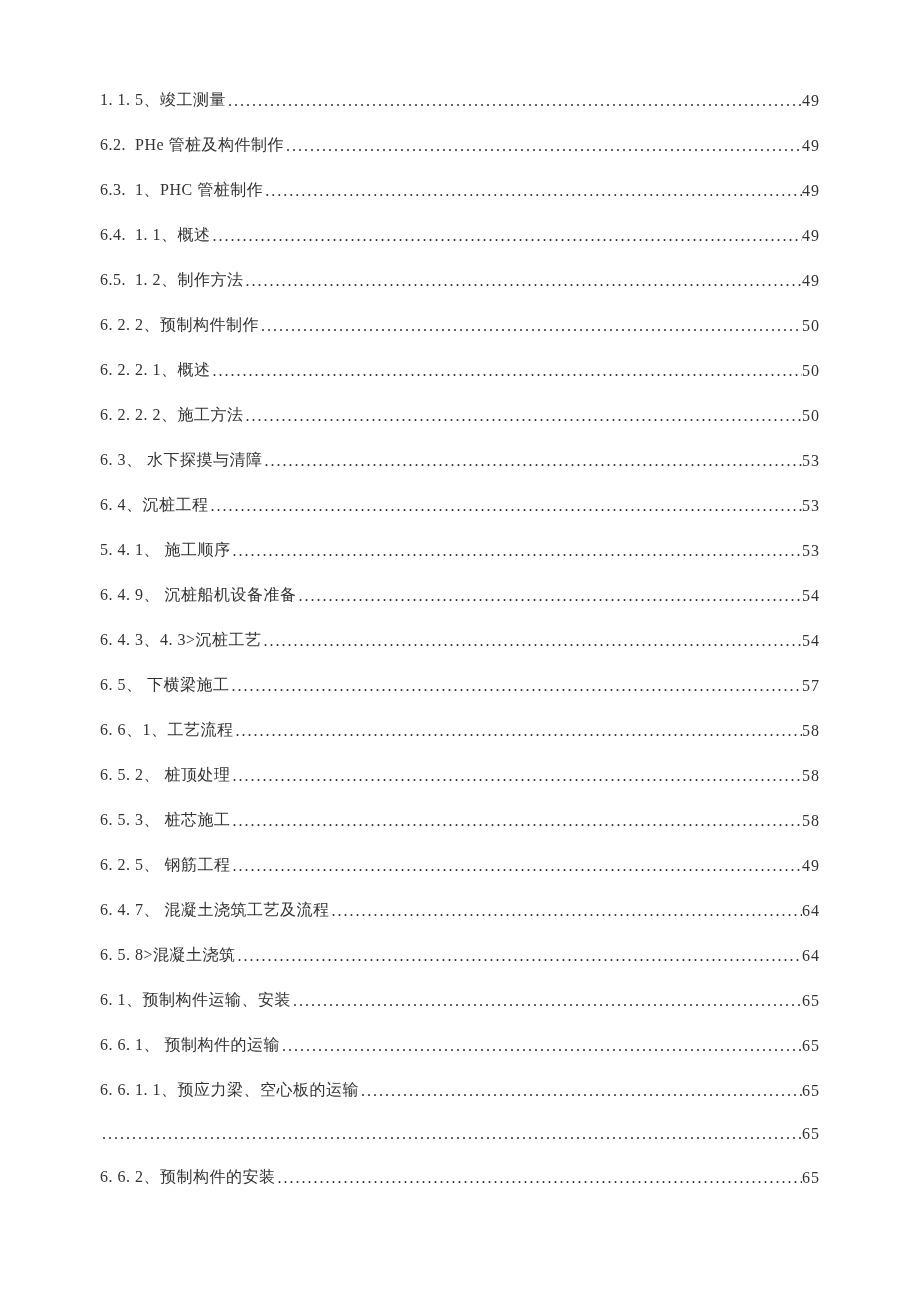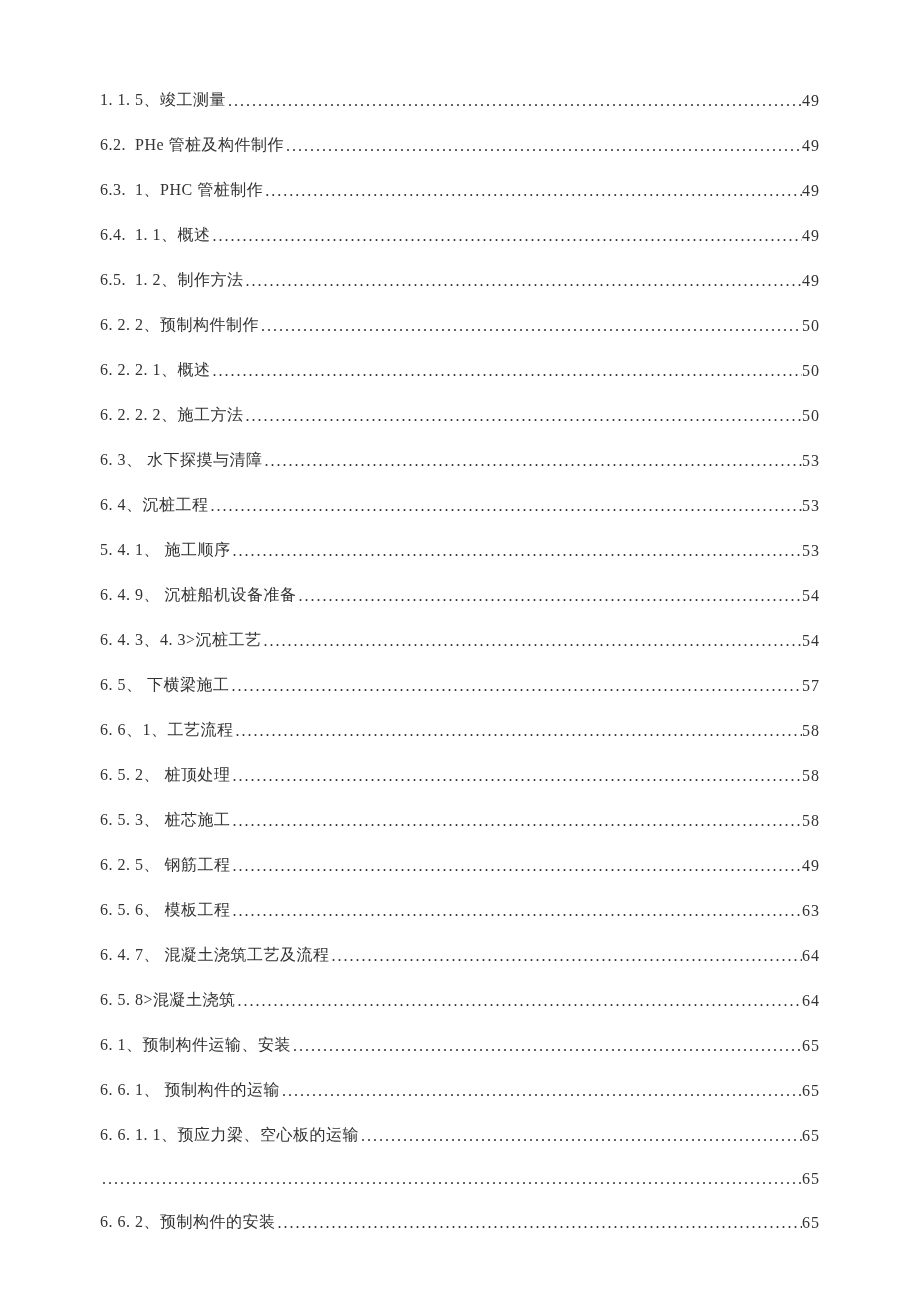--- a/index.html
+++ b/index.html
@@ -134,25 +134,20 @@
         <span class="toc-label">6. 5. 3、 桩芯施工 </span>
         <span class="toc-dots"></span>
         <span class="toc-page">58</span>
       </div>
       <div class="toc-row">
         <span class="toc-label">6. 2. 5、 钢筋工程 </span>
         <span class="toc-dots"></span>
         <span class="toc-page">49</span>
       </div>
       <div class="toc-row">
-        <span class="toc-label">6. 5. 6、 模板工程 </span>
-        <span class="toc-dots"></span>
-        <span class="toc-page">63</span>
-      </div>
-      <div class="toc-row">
         <span class="toc-label">6. 4. 7、 混凝土浇筑工艺及流程</span>
         <span class="toc-dots"></span>
         <span class="toc-page">64</span>
       </div>
       <div class="toc-row">
         <span class="toc-label">6. 5. 8&gt;混凝土浇筑 </span>
         <span class="toc-dots"></span>
         <span class="toc-page">64</span>
       </div>
       <div class="toc-row">

